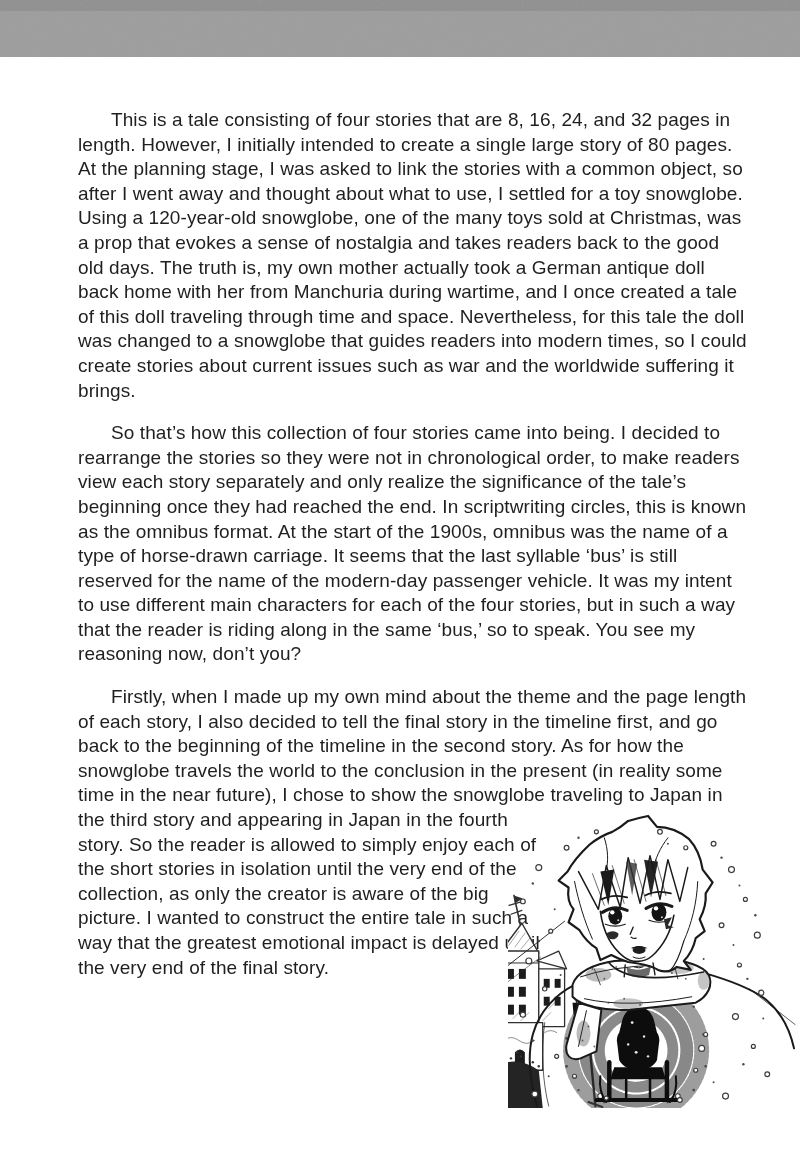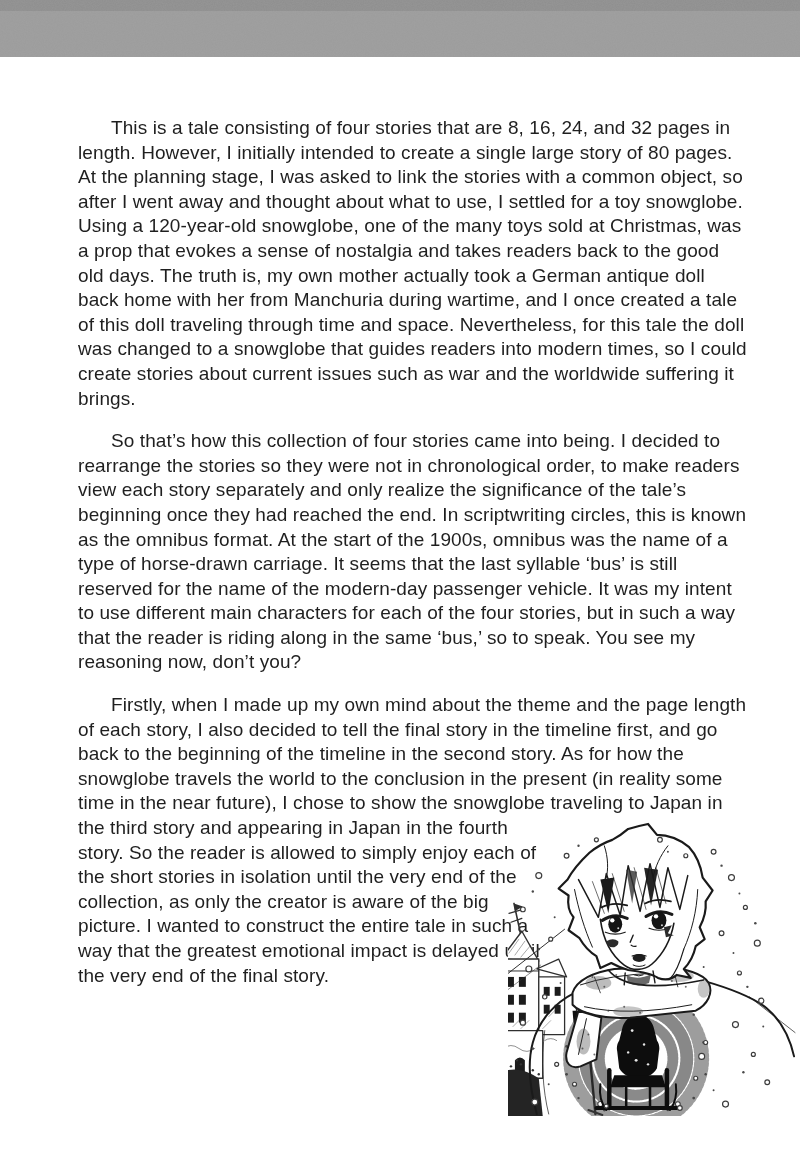--- a/index.html
+++ b/index.html
@@ -5,21 +5,21 @@
   html, body { margin:0; padding:0; }
   body {
     width:800px; height:1155px;
     background:#ffffff;
     overflow:hidden;
     position:relative;
     font-family:"Liberation Sans", sans-serif;
   }
   .topbar { position:absolute; top:0; left:0; width:800px; height:57px; }
   .content {
-    position:absolute; left:78px; top:116px; width:672px;
+    position:absolute; left:78px; top:108px; width:672px;
     color:#1f1f1f; font-size:19px; line-height:24.6px;
     letter-spacing:0.1px;
   }
   .para { margin:0 0 18px 0; text-indent:33px; }
   .illo {
     float:right; width:248px; height:298px;
     margin:2px -50px 0 12px;
     position:relative;
   }
   .illo svg { position:absolute; left:-44px; top:0; }

